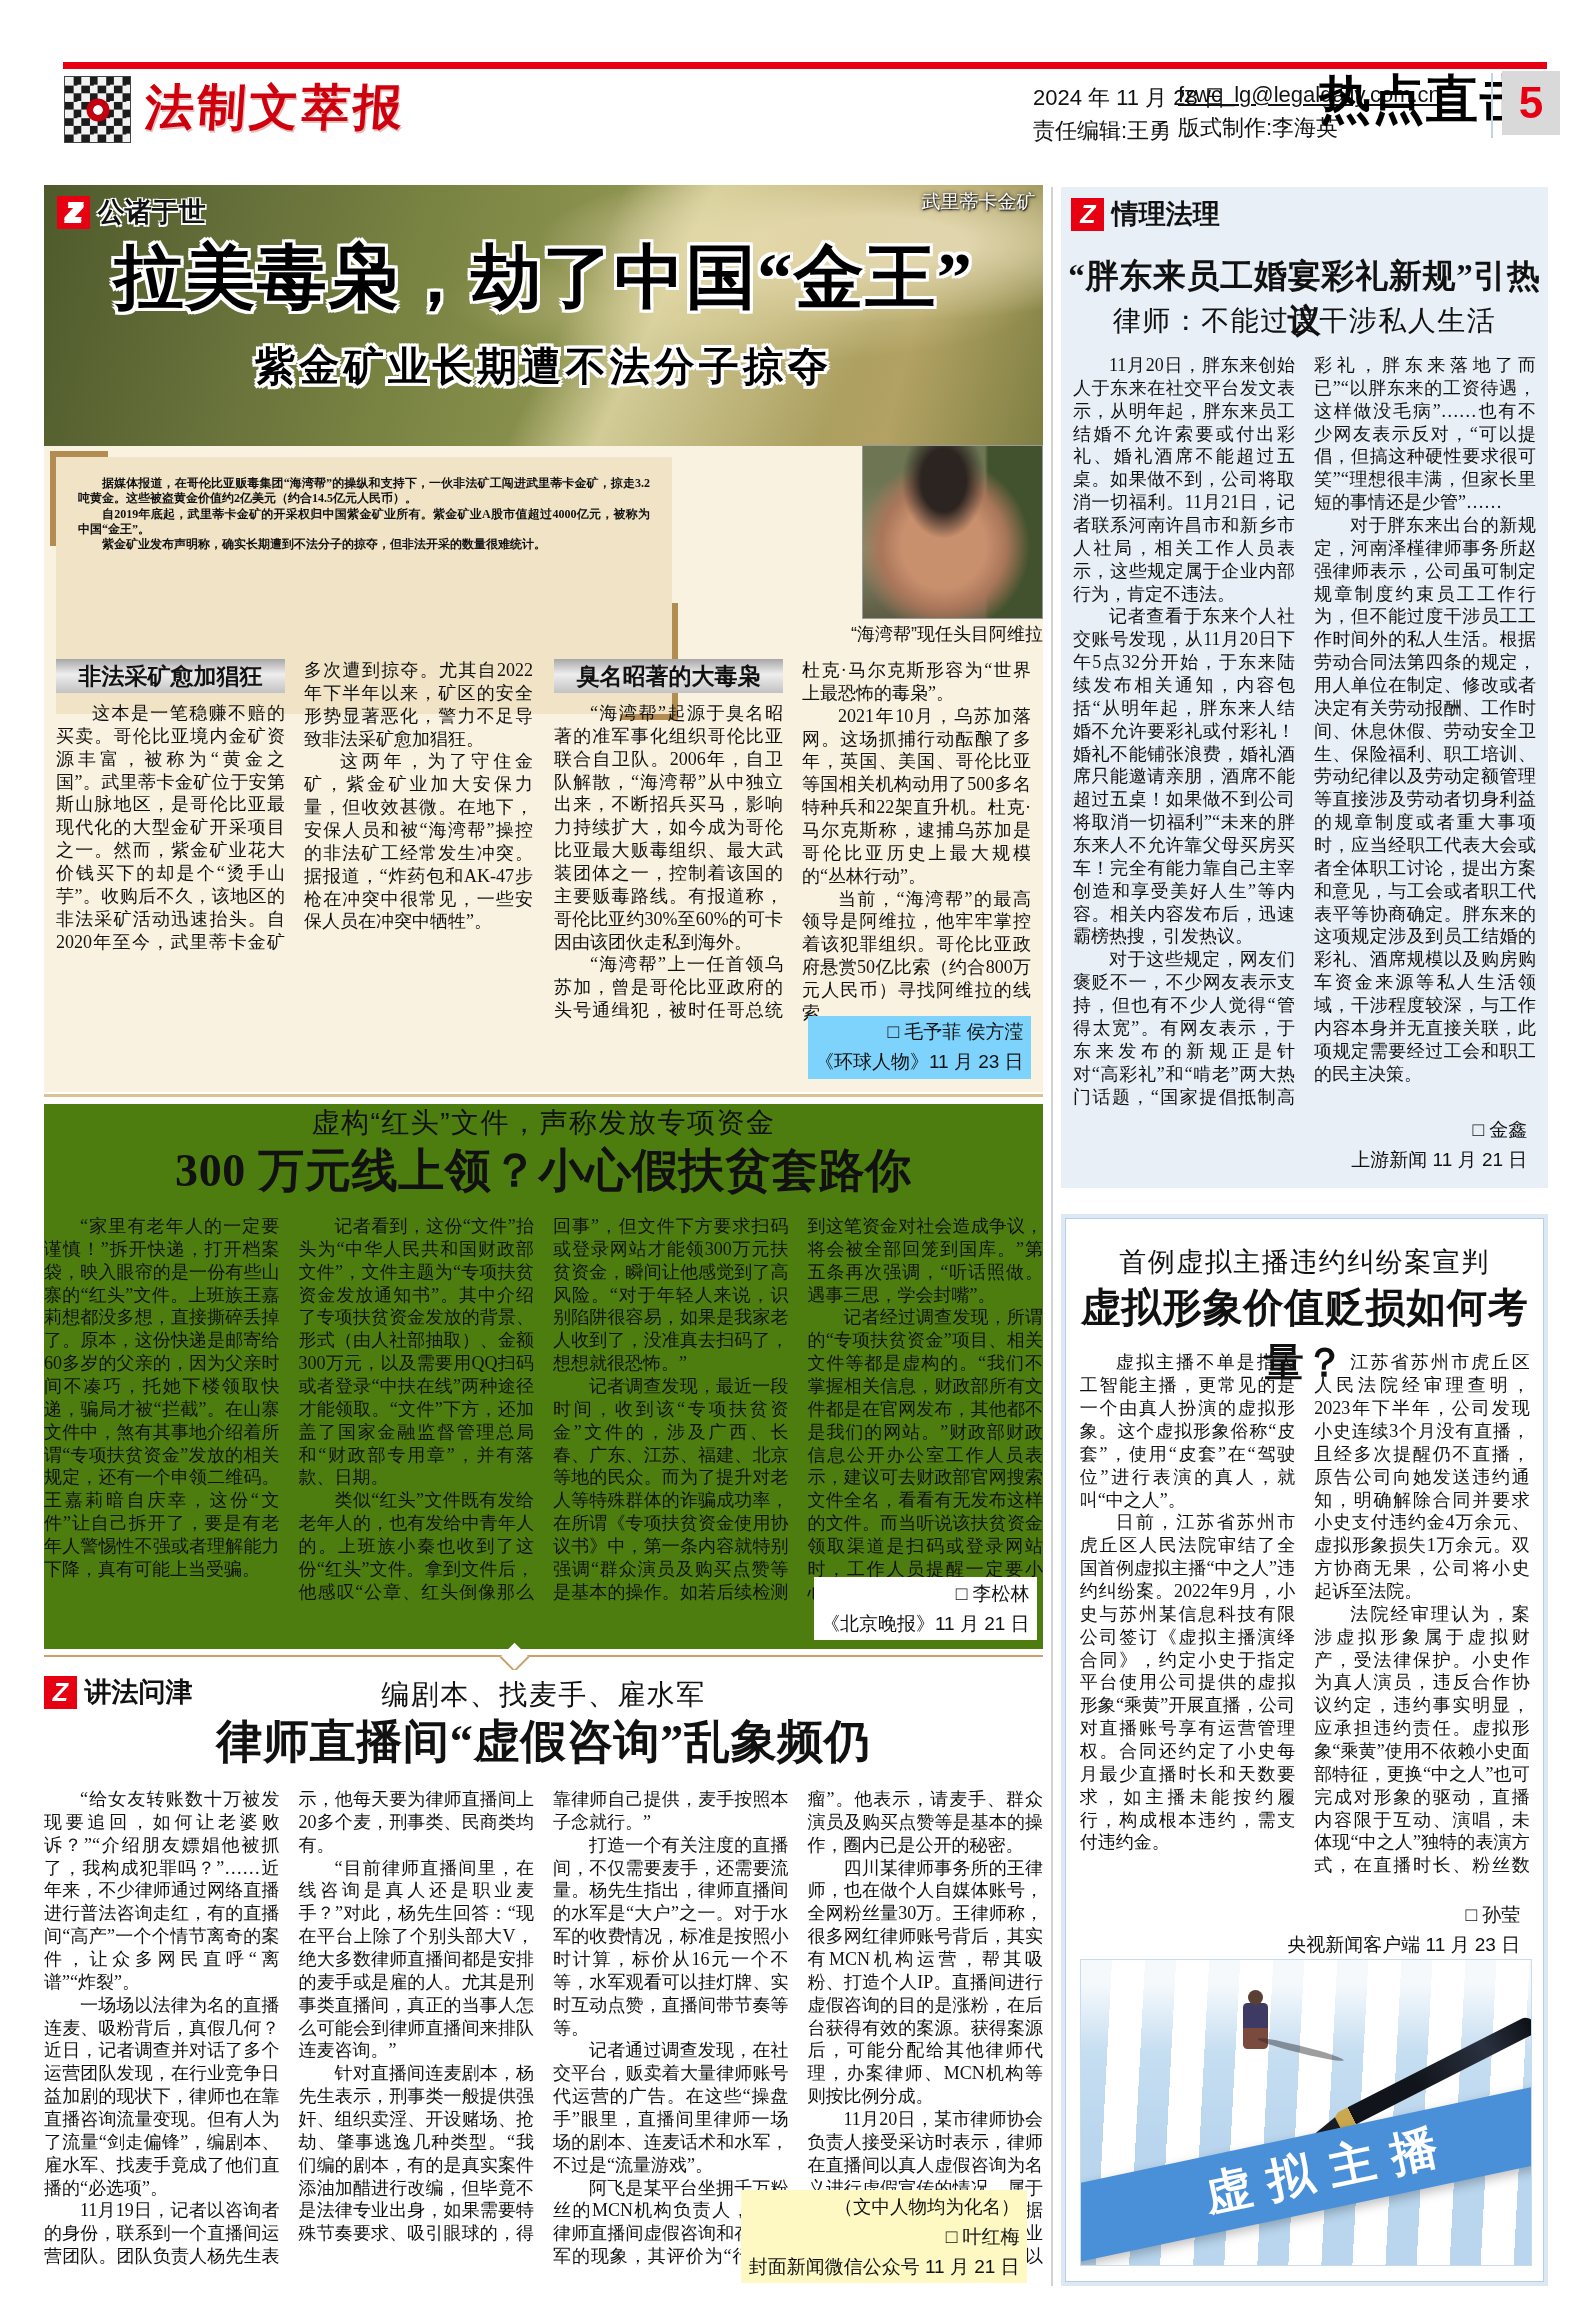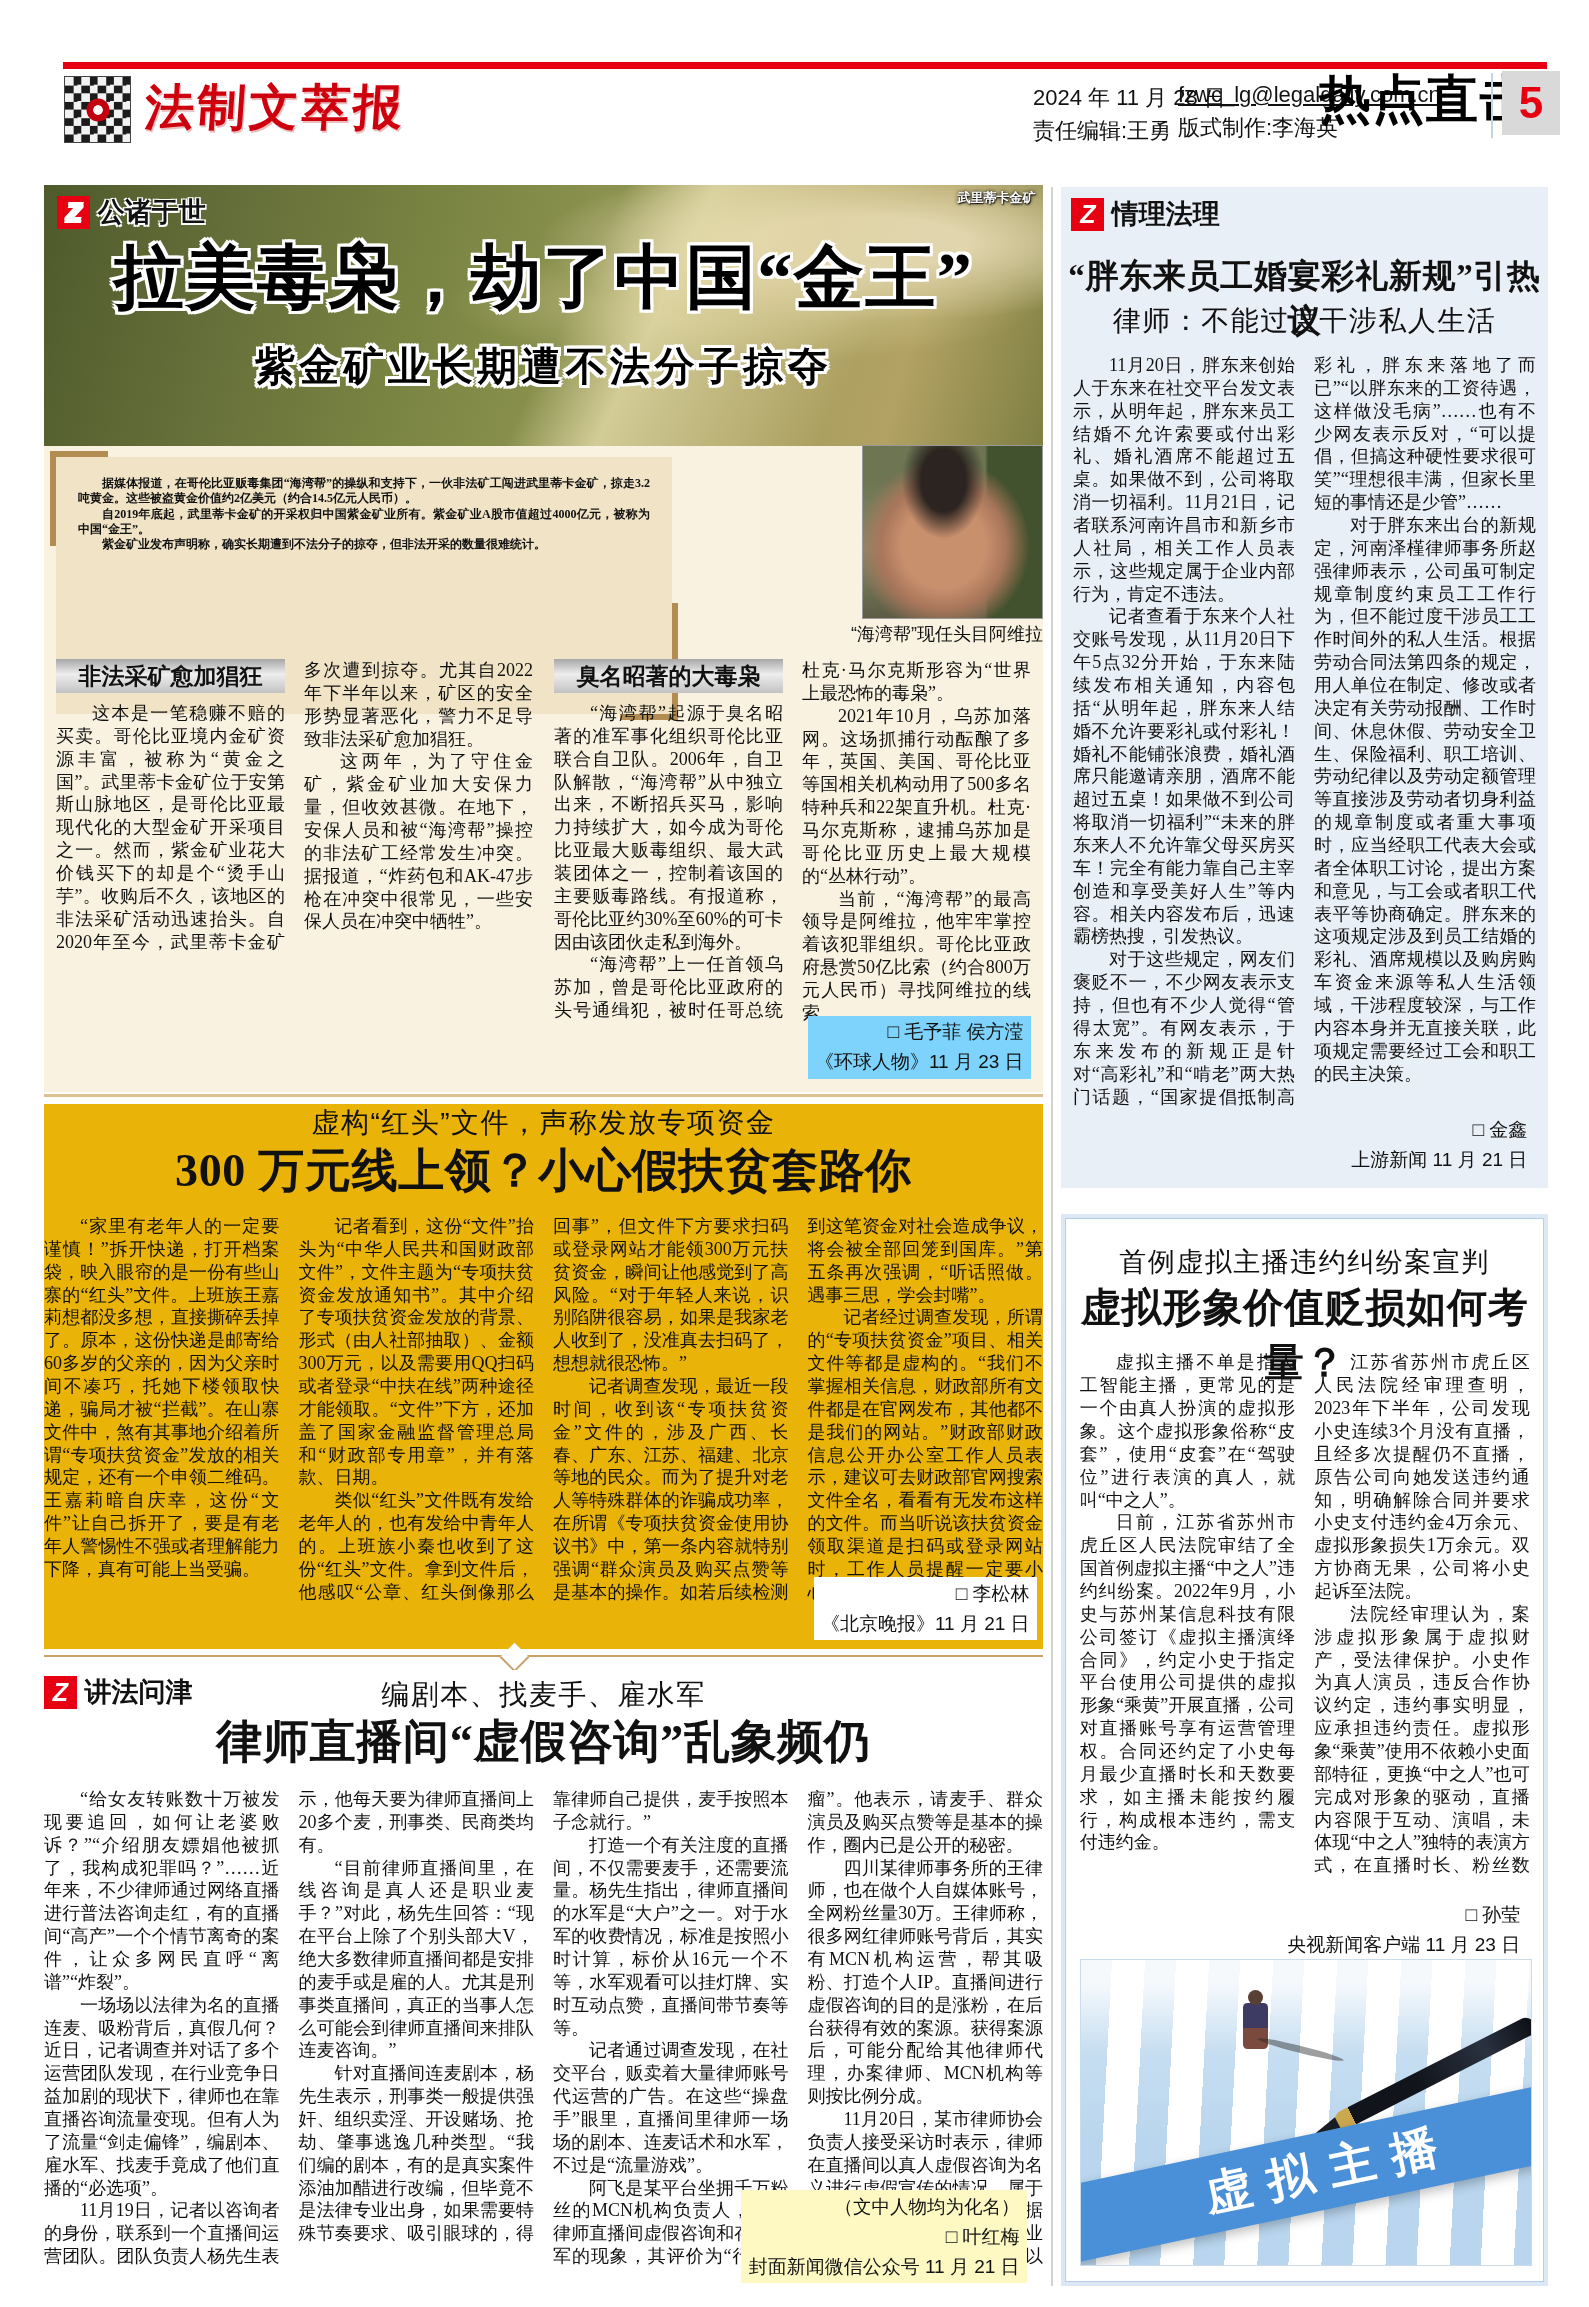--- a/index.html
+++ b/index.html
@@ -45,21 +45,21 @@
 
   
   .gold{left:44px;top:185px;width:999px;height:907px;background:#f9f2e0;}
   .gold-photo{left:0;top:0;width:999px;height:261px;overflow:hidden;
      background:
       linear-gradient(115deg,transparent 52%,rgba(232,222,174,.75) 60%,rgba(225,210,160,.4) 72%,transparent 80%),
       radial-gradient(ellipse at 82% 22%,#e0d5ac 0 9%,transparent 28%),
       radial-gradient(ellipse at 70% 45%,rgba(215,205,150,.5) 0 10%,transparent 30%),
       linear-gradient(105deg,#4f5a2c 0%,#66703a 20%,#7a8442 38%,#8d9350 55%,#a49c5c 72%,#b2a263 85%,#7f7f43 100%);}
   .photo-cap-top{right:7.4px;top:4.4px;color:#fff;font-family:"Liberation Sans",sans-serif;
-      font-weight:bold;font-size:13px;text-shadow:0 0 4.4px #000,0.7px 0.7px 1.5px #000;}
+      font-weight:normal;font-size:19px;text-shadow:0 0 4.4px #000,0.7px 0.7px 1.5px #000;}
   .tag-on-photo{left:13.3px;top:9px;text-shadow:1.5px 1.5px 0 #fff,-1.5px -1.5px 0 #fff,1.5px -1.5px 0 #fff,-1.5px 1.5px 0 #fff;}
   .outline-w{color:#000;text-shadow:-3px -3px 0 #fff,3px -3px 0 #fff,-3px 3px 0 #fff,3px 3px 0 #fff,
       0 -3px 0 #fff,0 3px 0 #fff,-3px 0 0 #fff,3px 0 0 #fff;}
   .gold-headline{left:0;top:46px;width:100%;font-size:70px;font-weight:bold;text-align:center;letter-spacing:1.5px;}
   .gold-subheadline{left:0;top:154px;width:100%;font-size:40px;font-weight:bold;text-align:center;letter-spacing:4.4px;}
   .lead-box{left:12px;top:272px;width:616px;height:257px;background:#f1e4c6;
       padding:19px 22px;box-sizing:border-box;font-size:12px;font-weight:bold;line-height:1.28;text-align:justify;}
   .lead-box::before{content:"";position:absolute;left:-6px;top:-6px;width:52px;height:89px;
       border-left:6px solid #b28c50;border-top:6px solid #b28c50;}
   .lead-box::after{content:"";position:absolute;right:-6px;bottom:-6px;width:52px;height:111px;
@@ -78,21 +78,21 @@
   .gold-cols .half{width:477px;height:419px;column-count:2;}
   .gold-credit{right:12px;bottom:13.3px;background:#7dd3fc;margin-left:8px;}
 
   
   .sep1{left:44px;top:1094px;width:999px;height:3px;background:#dcc291;}
   .sep2{left:44px;top:1655px;width:999px;height:0;border-top:2.2px solid #c9a26a;}
   .sep2 .notch{position:absolute;left:46%;top:-10.4px;width:19px;height:19px;background:#fff;
       transform:rotate(45deg);border-right:2.2px solid #c9a26a;border-bottom:2.2px solid #c9a26a;}
 
   
-  .fraud{left:44px;top:1104px;width:999px;height:545px;background:#eab308;}
+  .fraud{left:44px;top:1104px;width:999px;height:545px;background:#4d7c0f;}
   .fraud-kicker{left:0;top:0;width:100%;}
   .fraud-headline{left:0;top:36px;width:100%;font-size:46px;}
   .fraud-cols{left:0;top:111px;width:999px;height:419px;column-count:4;}
   .fraud-credit{right:6px;bottom:9px;background:#fff;}
 
   
   .lawyer{left:44px;top:1670px;width:999px;height:616px;background:#fff;}
   .lawyer-tag{left:0;top:4.4px;}
   .lawyer-kicker{left:0;top:6px;width:100%;}
   .lawyer-headline{left:0;top:41px;width:100%;font-size:46px;}

